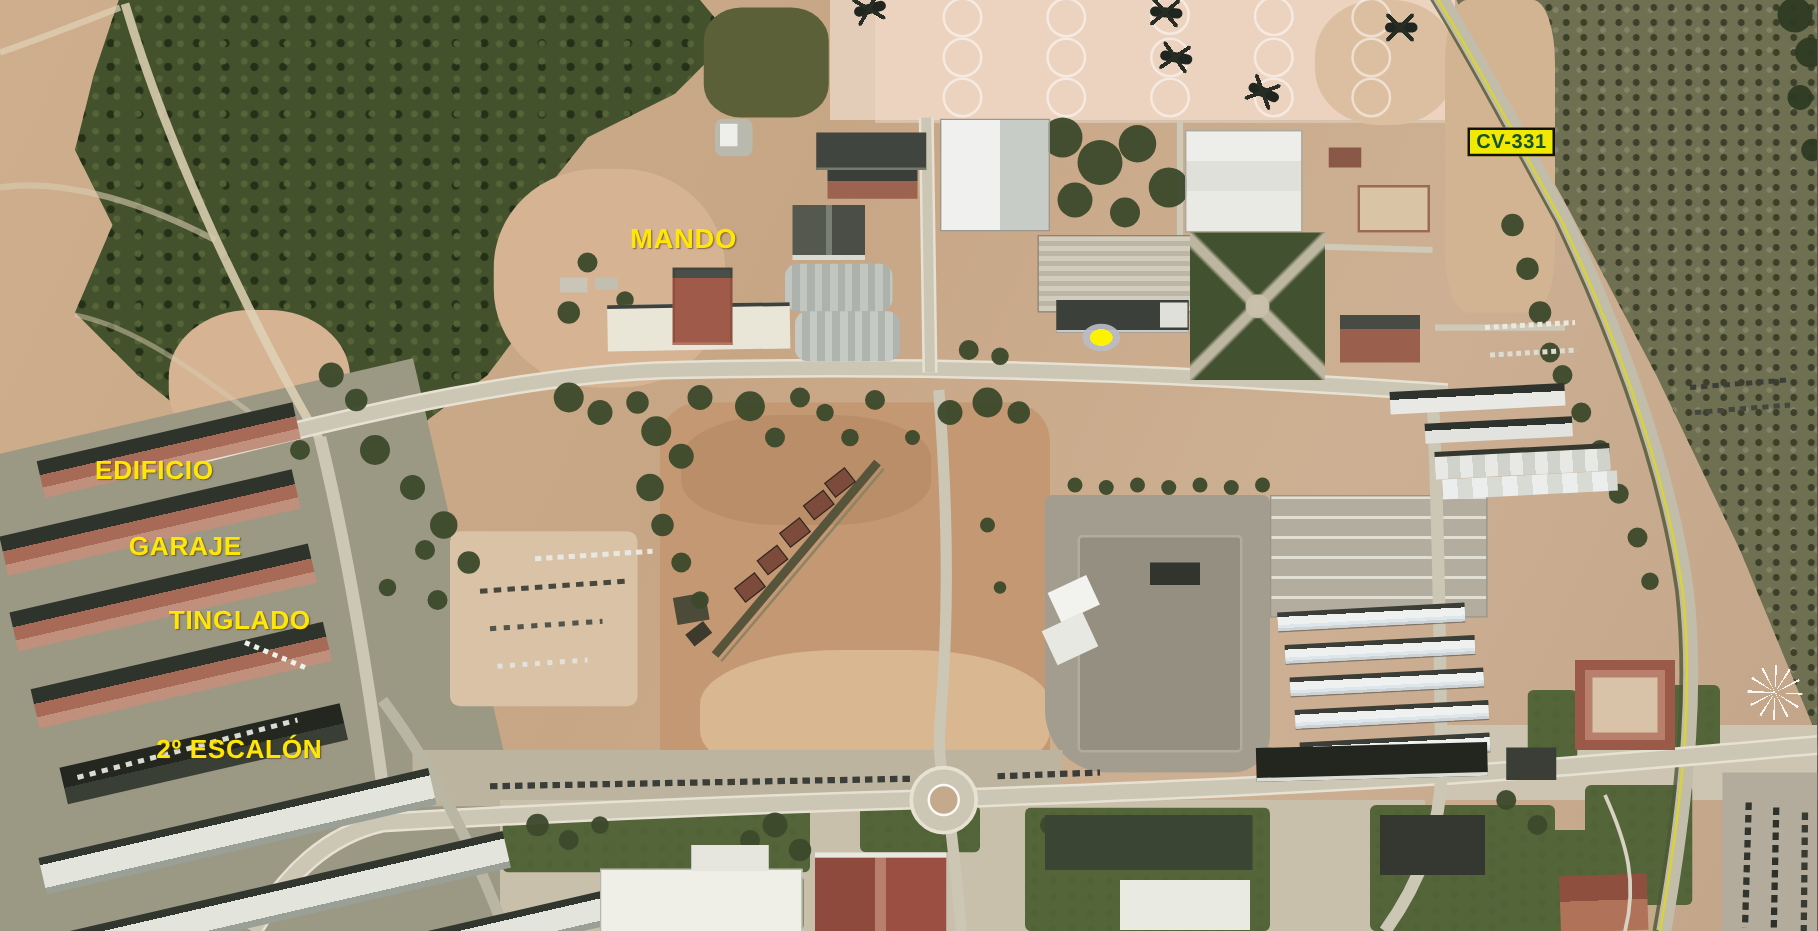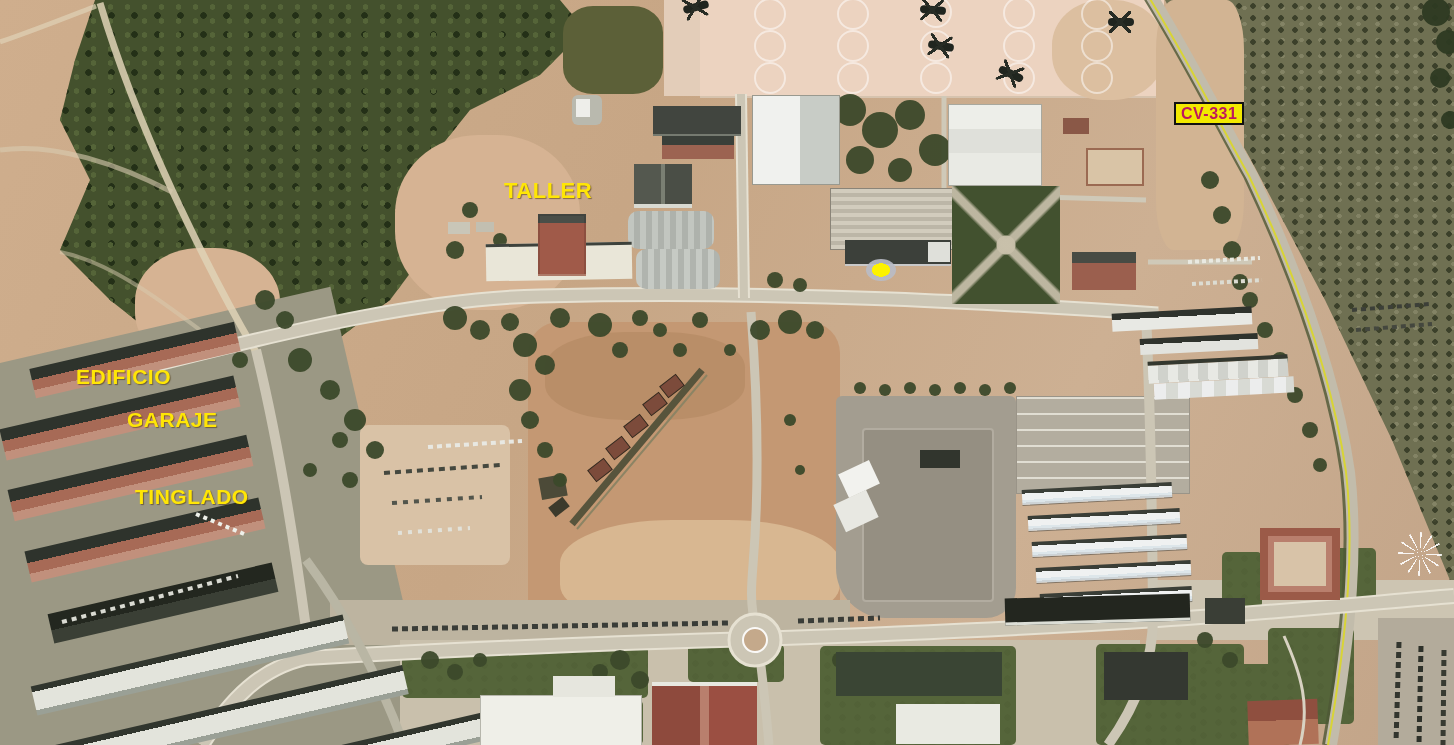--- a/index.html
+++ b/index.html
@@ -22,21 +22,21 @@
     background-size:15px 13px;}
   .whiteshed{background:linear-gradient(180deg,#3a3e37 0 25%,#eff1f1 25% 68%,#dde6ea 68% 85%,#cdd3d6 85%);box-shadow:0 1px 0 rgba(60,60,55,.5);}
   .redwh{background:linear-gradient(180deg,#2e332c 0 38%,#a76a56 38% 72%,#c1907c 72%);}
   .blshed{background:linear-gradient(180deg,#31362e 0 20%,#e3e4dc 20% 82%,#9aa096 82%);}
   .heli{position:absolute;width:26px;height:8px;background:#20251f;border-radius:4px;}
   .heli::before{content:"";position:absolute;left:1px;top:-7px;width:22px;height:22px;
     background:linear-gradient(45deg,transparent 45%,#272c25 45% 55%,transparent 55%),
                linear-gradient(-45deg,transparent 45%,#272c25 45% 55%,transparent 55%);}
   .lbl{position:absolute;color:#ffe606;font-weight:bold;font-size:21px;letter-spacing:.5px;
     text-shadow:1px 1px 1px rgba(70,45,5,.55);white-space:pre;z-index:9;}
-  .sign{position:absolute;background:#f2e900;color:#be185d;border:2px solid #111;
+  .sign{position:absolute;background:#f2e900;color:#14532d;border:2px solid #111;
     font-weight:bold;font-size:16px;padding:0 5px;line-height:19px;z-index:9;letter-spacing:.5px;}
   svg{position:absolute;left:0;top:0;}
 </style>
 </head>
 <body>
 
 <div id="stage">
 
   <div class="b forest" style="left:0;top:0;width:600px;height:370px;
        clip-path:polygon(95px 0,560px 0,585px 30px,540px 75px,470px 110px,430px 160px,395px 210px,420px 260px,390px 300px,330px 345px,250px 330px,180px 355px,110px 300px,60px 250px,90px 180px,60px 120px,75px 60px);"></div>
@@ -297,25 +297,26 @@
       <path d="M1399,642 L1396,742" stroke="#32352e" stroke-width="5" stroke-dasharray="6 4"></path>
       <path d="M1421,646 L1419,744" stroke="#2e312a" stroke-width="5" stroke-dasharray="6 4"></path>
       <path d="M1444,650 L1443,745" stroke="#383b32" stroke-width="5" stroke-dasharray="6 4"></path>
       <path d="M1284,636 C1302,676 1310,706 1300,745" stroke="#d8d2c2" stroke-width="3"></path>
     </g>
   </svg>
 
   <div class="b" style="left:866px;top:259px;width:30px;height:22px;border-radius:50%;z-index:8;
        background:radial-gradient(closest-side,#fdf200 0 60%,rgba(185,188,198,.9) 62% 100%);"></div>
 
-  <div class="lbl" style="left:504px;top:178px;font-size:22px;"><span>TALLER</span></div>
+  <div class="lbl" style="left:504px;top:178px;font-size:22px;"><span>MANDO</span></div>
 
 
   <div class="lbl" style="left:76px;top:365px;"><span>EDIFICIO</span></div>
-  <div class="lbl" style="left:103px;top:408px;margin-left:24px;"><span>GARAJE</span></div>
+  <div class="lbl" style="left:103px;top:426px;"><span>GARAJE</span></div>
   <div class="lbl" style="left:135px;top:485px;"><span>TINGLADO</span></div>
 
   <div class="lbl" style="left:104px;top:537px;width:175px;text-align:center;line-height:25px;">
+    <div>2º ESCALÓN</div>
   </div>
 
   <div class="sign" style="left:1174px;top:102px;"><span>CV-331</span></div>
 
 </div>
 
 </body></html>

